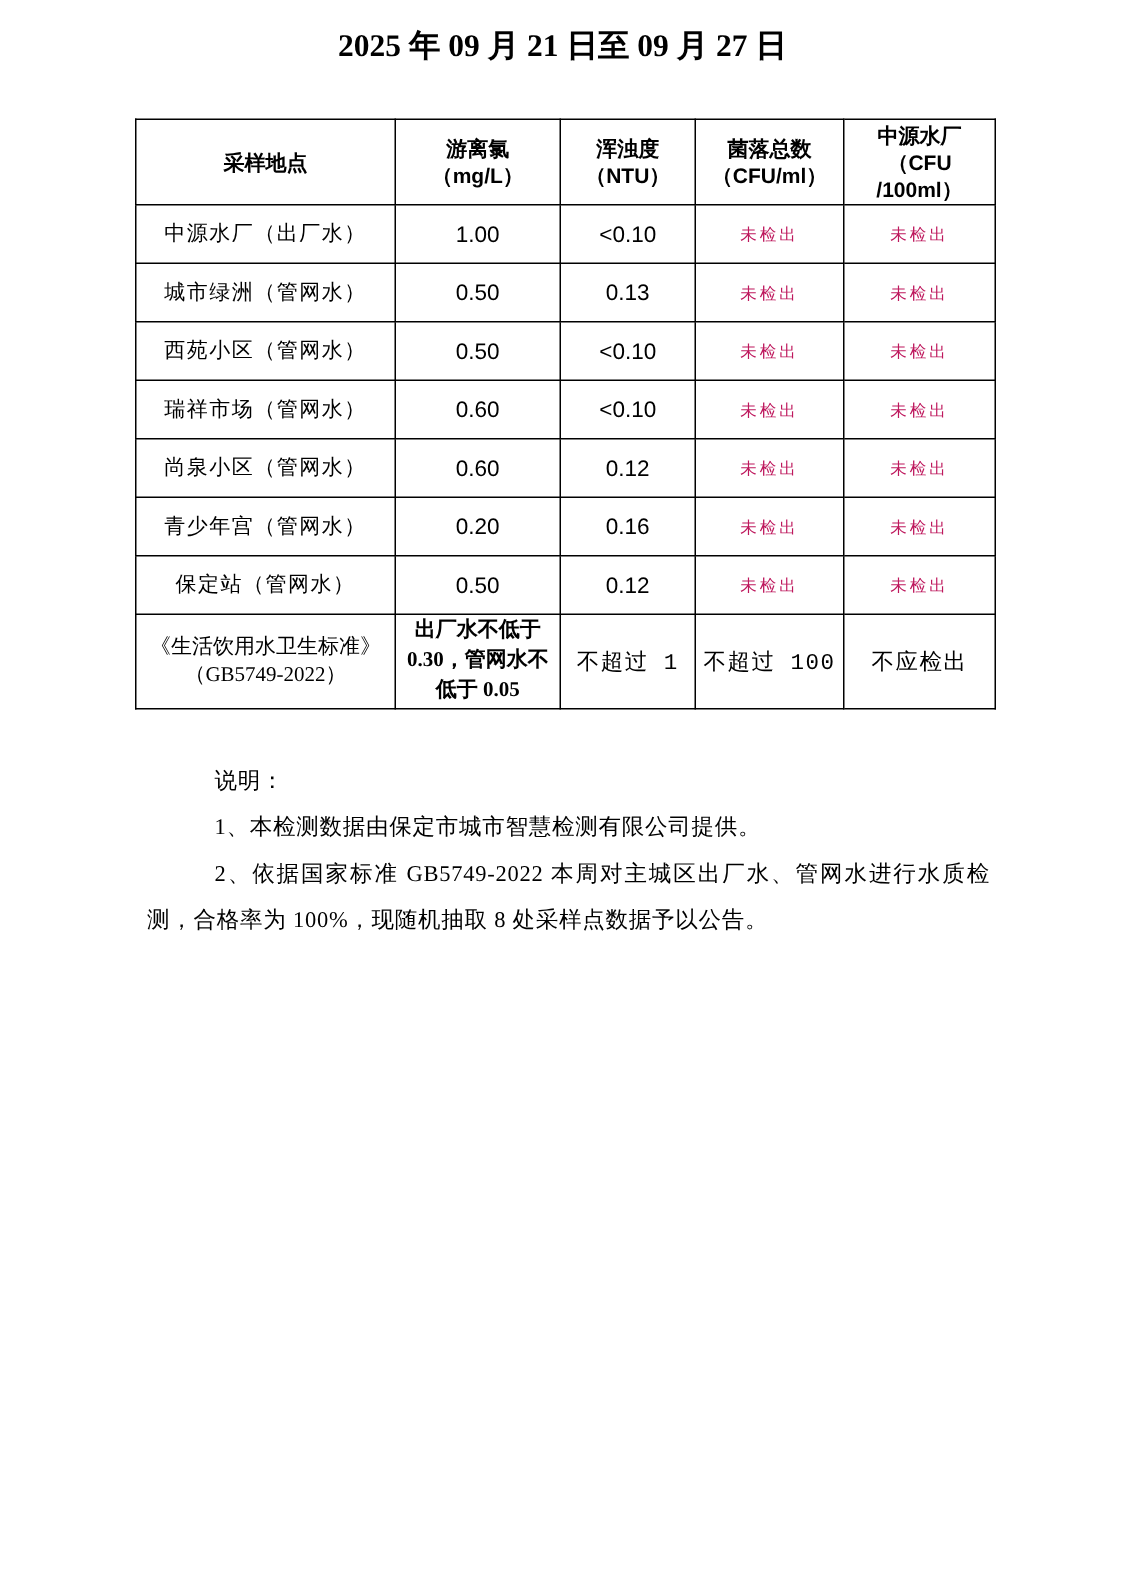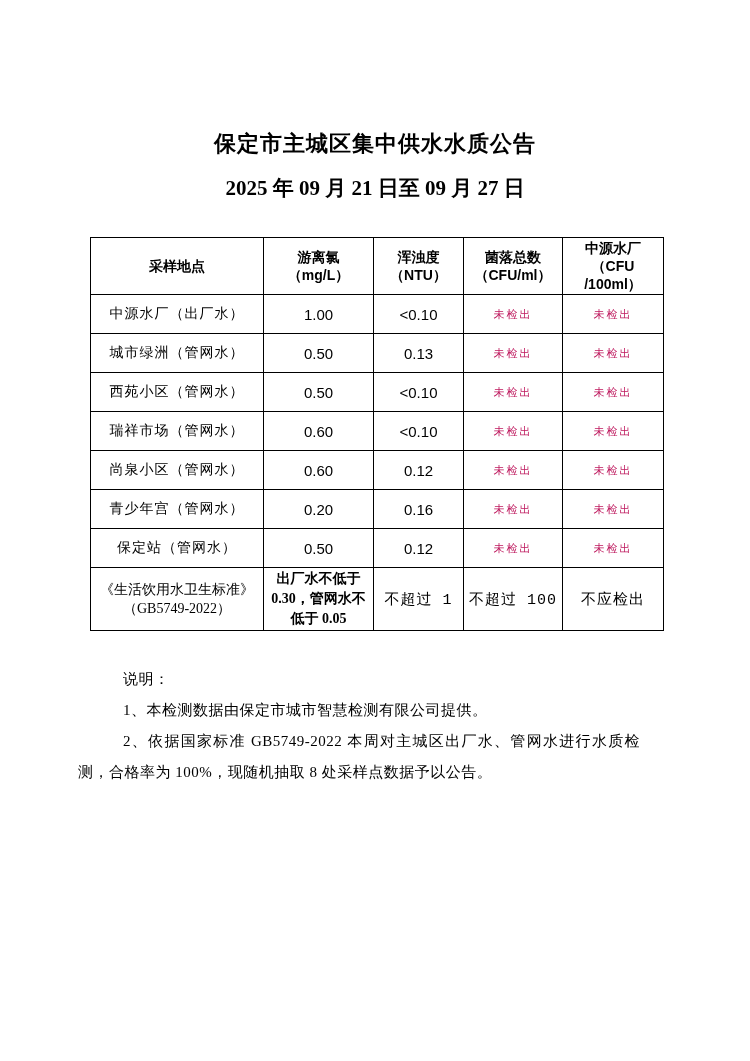--- a/index.html
+++ b/index.html
@@ -88,36 +88,35 @@
     padding-right: 4px;
     font-weight: bold;
   }
   td.std-limit {
     font-family: Liberation Mono, monospace;
     font-size: 15px;
     letter-spacing: 1px;
     margin-top: 44px;
   }
   .notes {
-    margin: 33px 90px 0 78px;
+    margin: 33px 90px 0 98px;
     width: 562px;
     font-family: "Liberation Serif", serif;
     font-size: 15px;
     line-height: 31px;
     text-align: justify;
     letter-spacing: 0.5px;
   }
   .notes p { margin: 0; text-indent: 3em; }
 </style>
 </head>
 <body>
 
 <div class="page">
 
-  <h1 class="title">保定市主城区集中供水水质公告</h1>
 
   <div class="subtitle">2025 年 09 月 21 日至 09 月 27 日</div>
 
   <table class="wq">
     <colgroup>
       <col style="width:173px">
       <col style="width:110px">
       <col style="width:90px">
       <col style="width:99px">
       <col style="width:101px">

